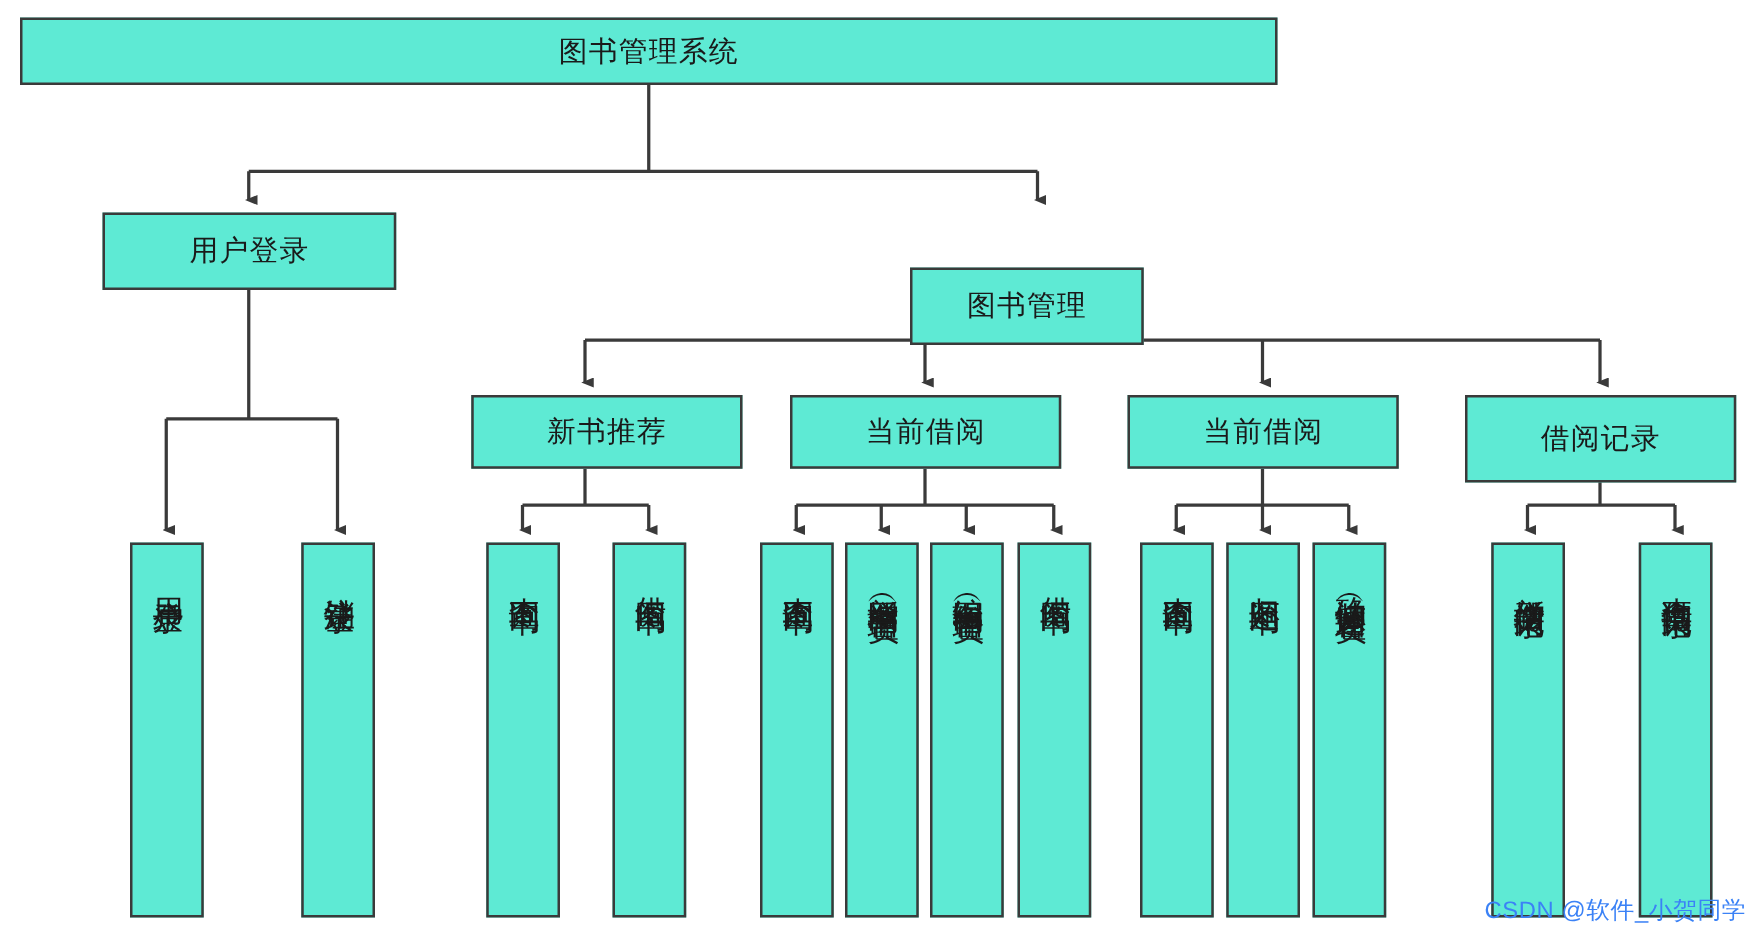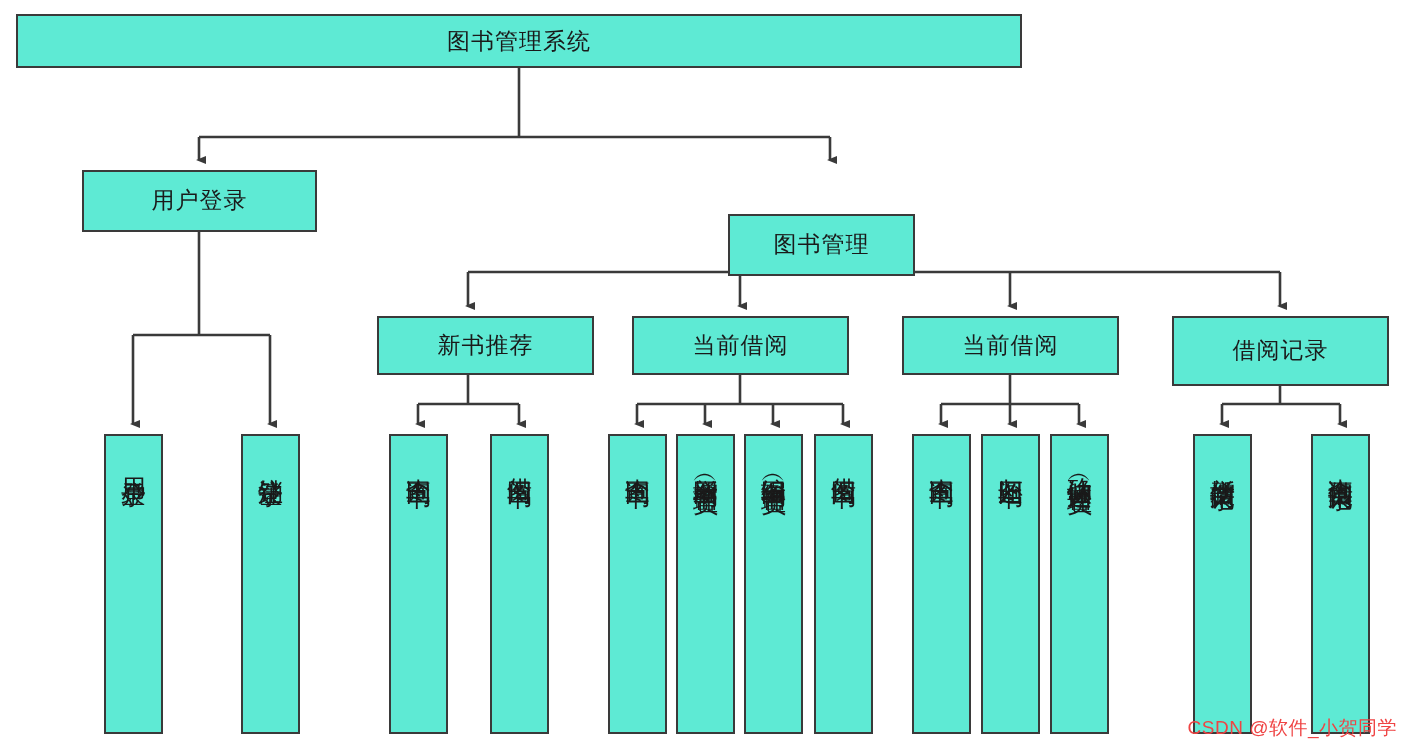--- a/index.html
+++ b/index.html
@@ -58,21 +58,21 @@
     line-height: 1.16;
     letter-spacing: 2px;
     white-space: nowrap;
     color: #1a1a1a;
   }
   .watermark {
     position: absolute;
     right: 8px;
     bottom: 6px;
     font-size: 19px;
-    color: #ef4444;
+    color: #3b82f6;
     letter-spacing: 0.5px;
     white-space: nowrap;
     user-select: none;
   }
 </style>
 </head>
 <body>
 
 <div id="canvas">
 

